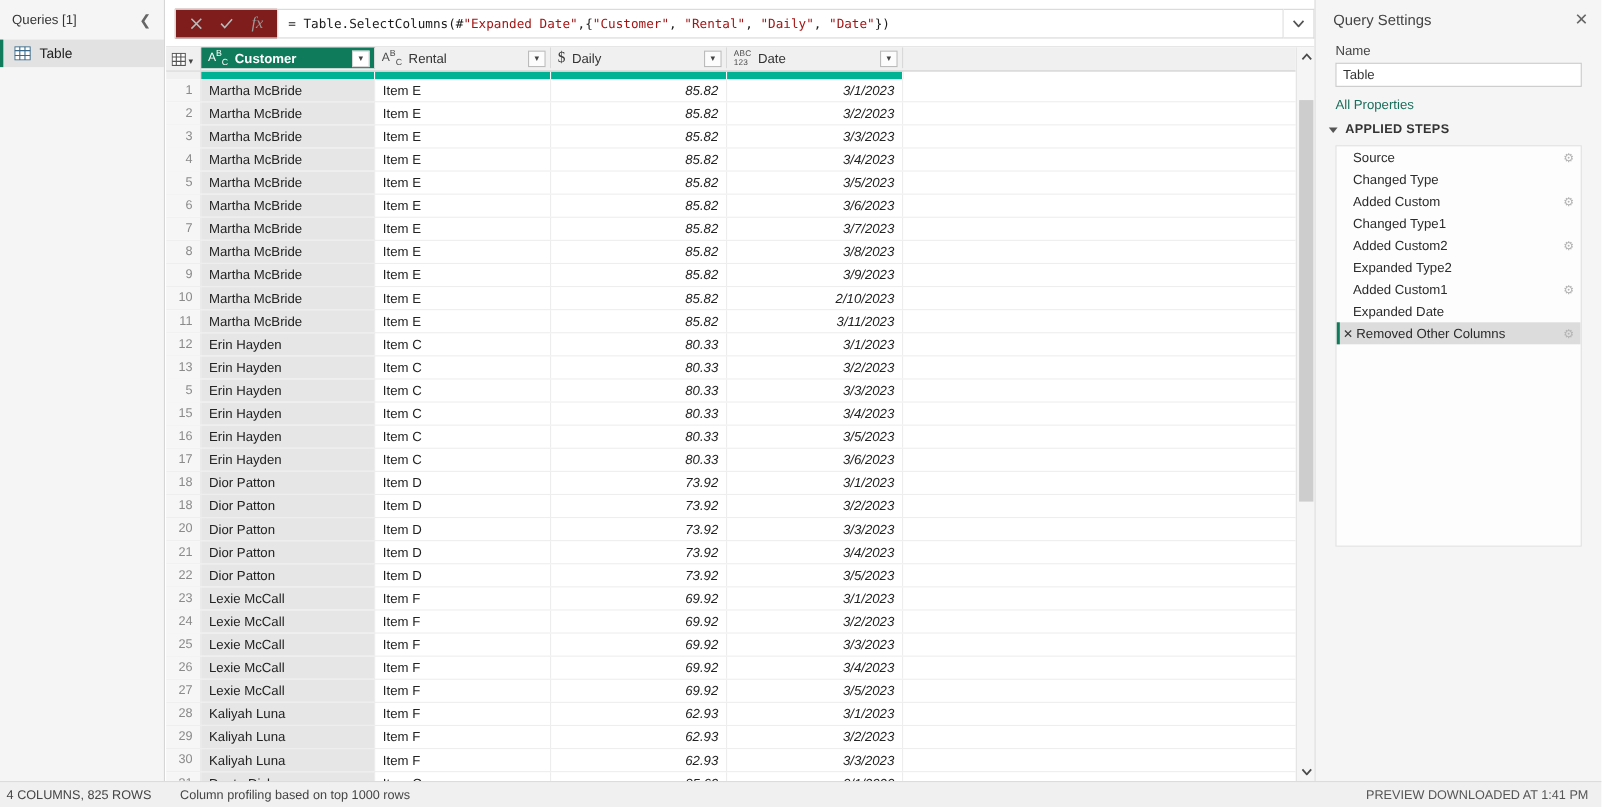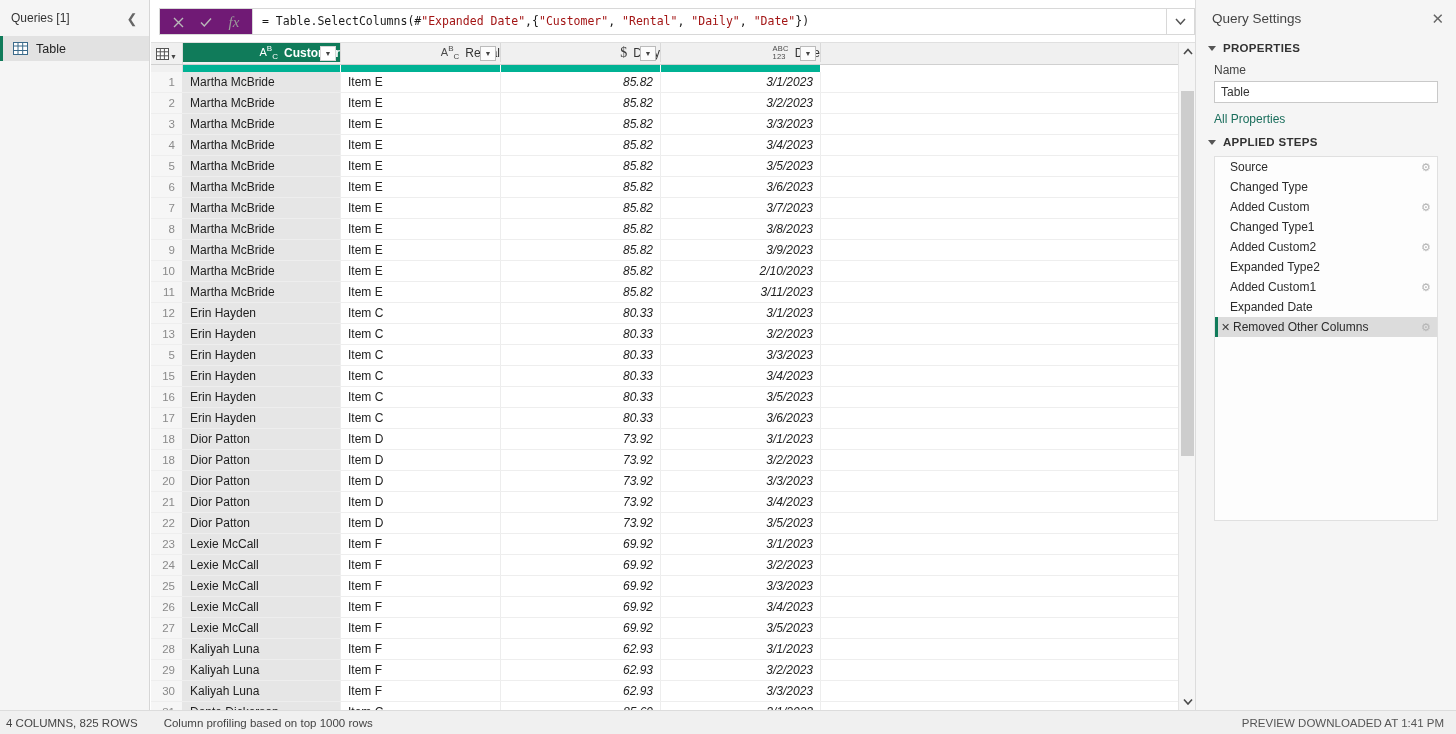--- a/index.html
+++ b/index.html
@@ -34,22 +34,22 @@
   .query-item .qlabel { font-size: 12.5px; color: #222; }
   .tbl-icon { width: 15px; height: 13px; position: relative; flex: 0 0 15px; }
   .tbl-icon svg { display: block; }
 
   
   .formula-row {
     position: absolute; left: 151px; top: 0; right: 261px; height: 42px;
     background: #ffffff; display: flex; align-items: center; padding: 7px 0 7px 8px;
   }
   .fbtns {
-    display: flex; align-items: flex-start; height: 27px;
-    border: 1px solid #d8d8d8; background: #701a75; padding: 1px 4px;
+    display: flex; align-items: center; height: 27px;
+    border: 1px solid #d8d8d8; background: #7f1d1d; padding: 8px 4px;
     border-right: none;
   }
   .fbtn {
     width: 28px; height: 25px; display: flex; align-items: center;
     justify-content: center; color: #b9b9b9; cursor: default;
   }
   .fbtn.fx { font-style: italic; font-family: "Liberation Serif", serif;
     font-size: 15px; color: #9a9a9a; }
   .formula-input {
     flex: 1; height: 27px; border: 1px solid #d8d8d8; background: #fff;
@@ -76,21 +76,21 @@
   }
   .corner-cell {
     width: 32px; flex: 0 0 32px; display: flex; align-items: center;
     justify-content: center; gap: 1px; background: #f0f0f0;
     border-right: 1px solid #dcdcdc; cursor: pointer;
   }
   .corner-cell .caret { font-size: 7px; color: #444; line-height: 1; margin-top:5px;}
   .hcell {
     display: flex; align-items: center; height: 19px;
     border-right: 1px solid #d9d9d9; background: #f0f0f0;
-    padding-left: 6px; position: relative; cursor: pointer; justify-content: flex-end;
+    padding-left: 6px; position: relative; cursor: pointer;
   }
   .hcell.selected { background: #107b5a; }
   .hcell.selected .hlabel { color: #ffffff; font-weight: bold; }
   .hlabel { font-size: 12px; color: #333; margin-left: 6px; }
   .type-icon {
     font-size: 8.5px; line-height: 1; color: #4a4a4a; flex: 0 0 auto;
     font-family: "Liberation Sans", sans-serif; white-space: nowrap;
   }
   .type-icon.abc-sub { position: relative; font-size: 11px; }
   .type-icon.abc-sub sub { font-size: 8px; }
@@ -540,24 +540,20 @@
       </div>
     </div>
   </div>
 
   <div class="settings-pane">
     <div class="settings-header">
       <span class="settings-title">Query Settings</span>
       <span class="close-x">✕</span>
     </div>
 
-    <div class="sect-head">
-      <span class="tri"></span>
-      <span class="stitle">PROPERTIES</span>
-    </div>
     <div class="field-label">Name</div>
     <div class="name-input">Table</div>
     <div class="all-props">All Properties</div>
 
     <div class="sect-head">
       <span class="tri"></span>
       <span class="stitle">APPLIED STEPS</span>
     </div>
     <div class="steps-box" id="steps-box">
         <div class="step">

